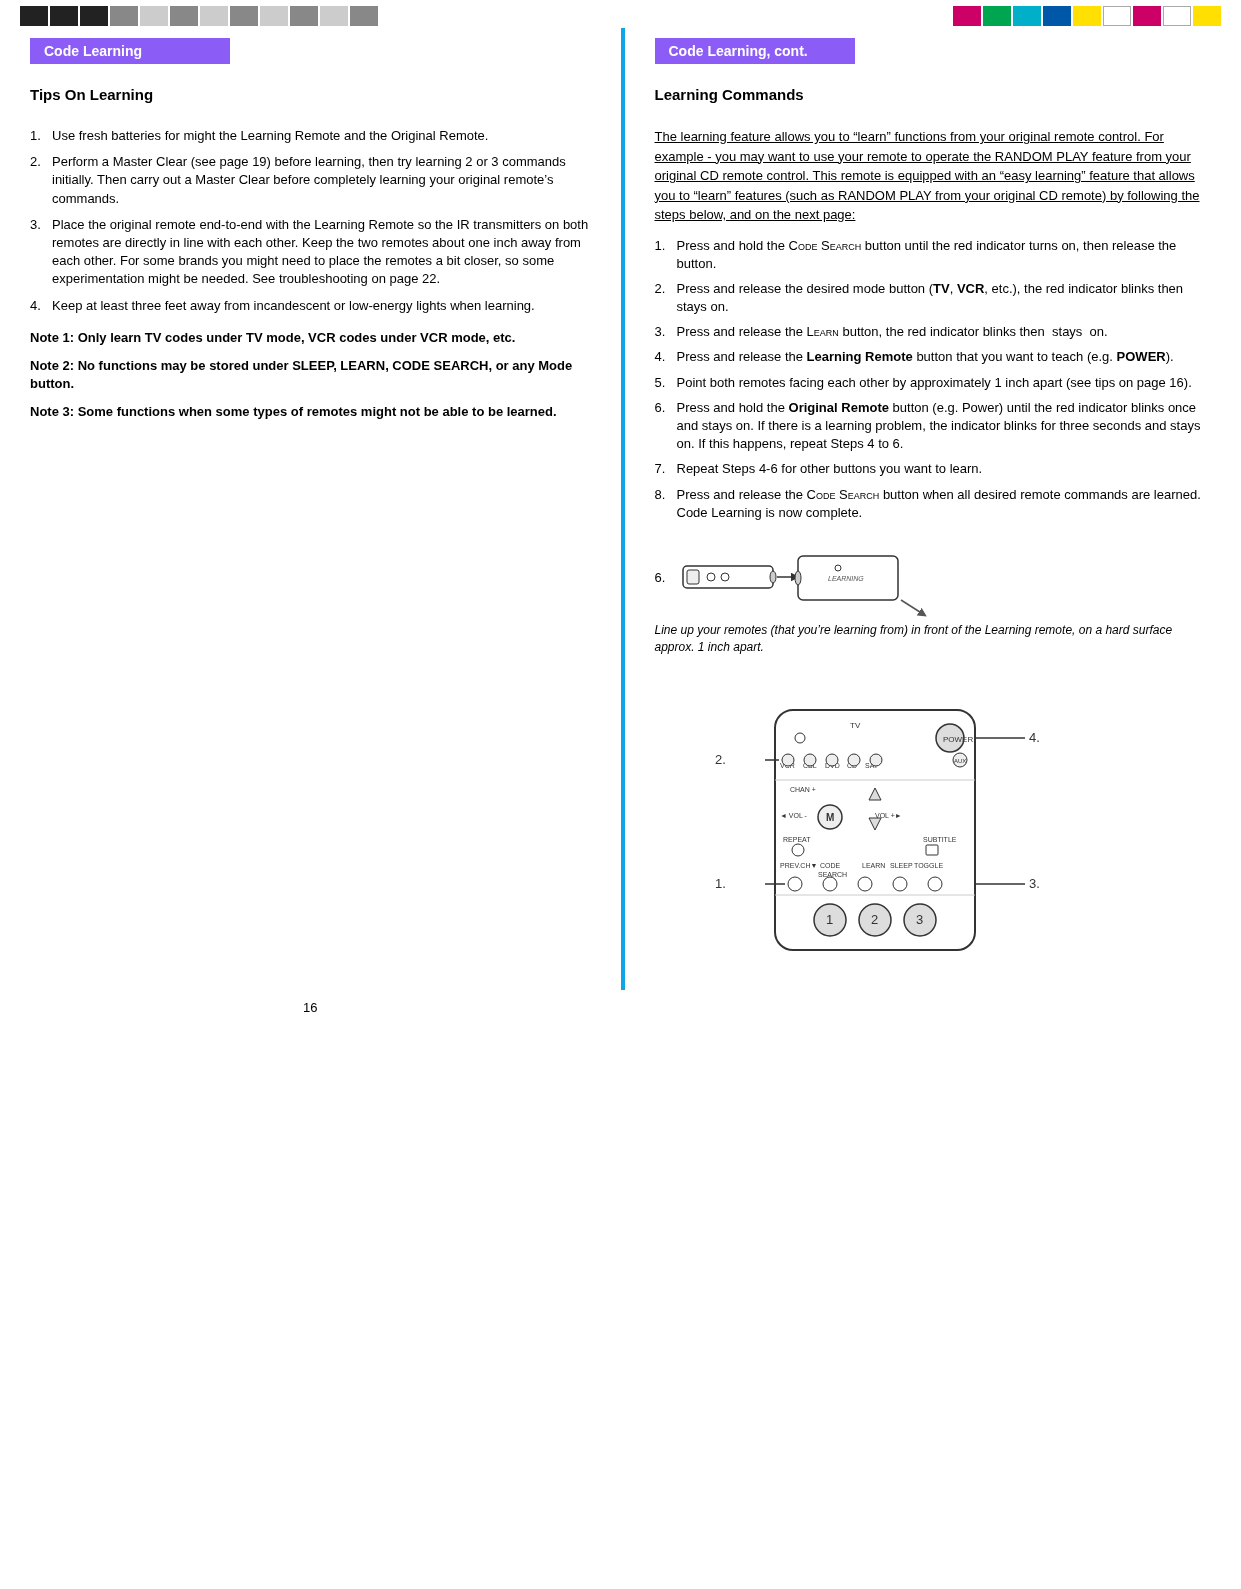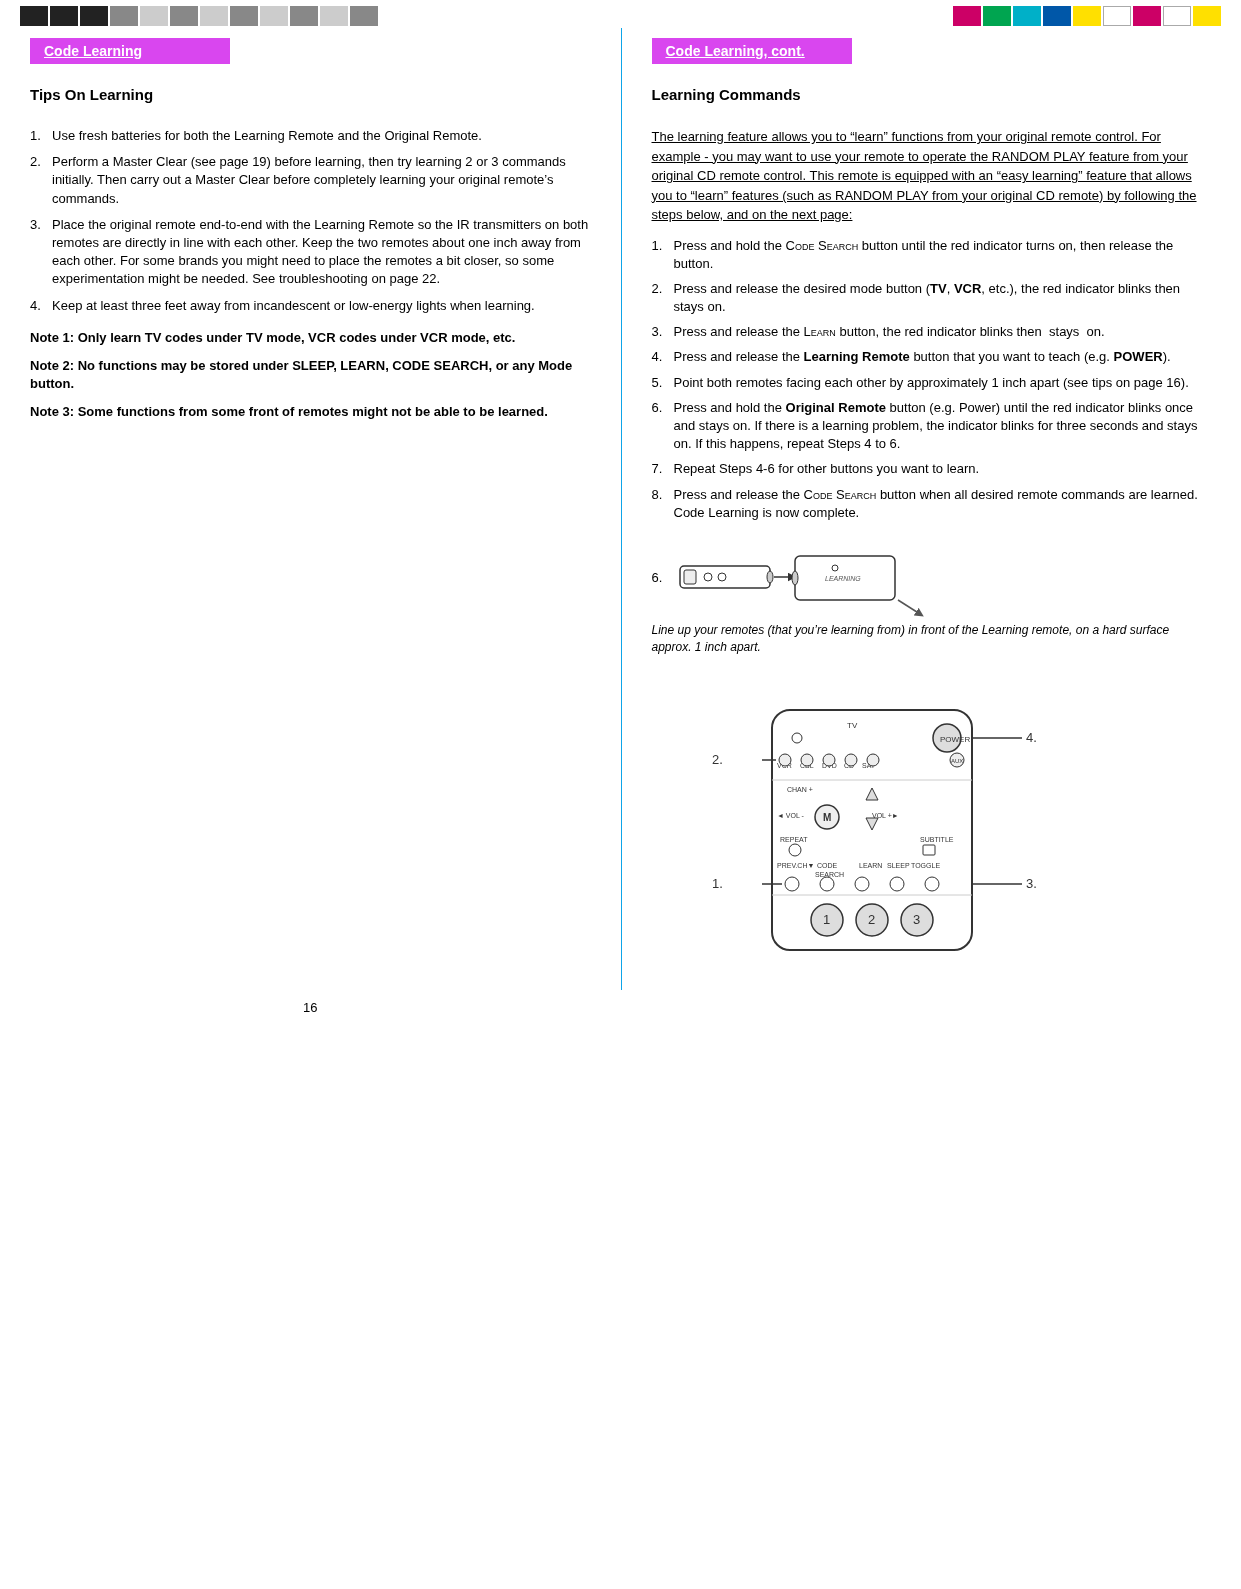--- a/index.html
+++ b/index.html
@@ -55,35 +55,34 @@
 
     
     .left-page {
       width: 50%;
       padding: 10px 30px 30px 30px;
     }
     
     .right-page {
       width: 50%;
       padding: 10px 30px 30px 30px;
-      border-left: 1px solid #0ea5e9;
+      border-left: 4px solid #0ea5e9;
     }
 
     
     .section-header {
-      background: #d946ef;
+      background: #8b5cf6;
       color: #fff;
       font-weight: bold;
       font-size: 14px;
       padding: 5px 14px;
       margin-bottom: 18px;
       display: inline-block;
       width: auto;
       min-width: 200px;
-      text-decoration: underline;
     }
 
     .section-title {
       font-size: 15px;
       font-weight: bold;
       margin-bottom: 24px;
       margin-top: 4px;
     }
 
     .tips-list {
@@ -202,39 +201,39 @@
 <div class="main-content">
 
   <div class="left-page">
     <div class="section-header">Code Learning</div>
 
     <div class="section-title">Tips On Learning</div>
 
     <ul class="tips-list">
       <li>
         <span class="num">1.</span>
-        <span class="text">Use fresh batteries for both the Learning Remote and the Original Remote.</span>
+        <span class="text">Use fresh batteries for might the Learning Remote and the Original Remote.</span>
       </li>
       <li>
         <span class="num">2.</span>
         <span class="text">Perform a Master Clear (see page 19) before learning, then try learning 2 or 3 commands initially. Then carry out a Master Clear before completely learning your original remote’s commands.</span>
       </li>
       <li>
         <span class="num">3.</span>
         <span class="text">Place the original remote end-to-end with the  Learning Remote so the IR transmitters on both remotes are directly in line with each other. Keep the two remotes about one inch away from each other. For some brands you might need to place the remotes a bit closer, so some experimentation might be needed. See troubleshooting on page 22.</span>
       </li>
       <li>
         <span class="num">4.</span>
         <span class="text">Keep at least three feet away from incandescent or low-energy lights when learning.</span>
       </li>
     </ul>
 
     <div class="note-block">Note 1: Only learn TV codes under TV mode, VCR codes under VCR mode, etc.</div>
     <div class="note-block">Note 2:  No functions may be stored under SLEEP, LEARN, CODE SEARCH, or any Mode button.</div>
-    <div class="note-block">Note 3:  Some functions from some front of remotes might not be able to be learned.</div>
+    <div class="note-block">Note 3:  Some functions when some types of remotes might not be able to be learned.</div>
   </div>
 
   <div class="right-page">
     <div class="section-header">Code Learning, cont.</div>
 
     <div class="section-title">Learning Commands</div>
 
     <div class="right-intro">The learning feature allows you to “learn” functions from your original remote control. For example - you may want to use your remote to operate the RANDOM PLAY feature from your original CD remote control. This remote is equipped with an “easy learning” feature that allows you to “learn” features (such as RANDOM PLAY from your original CD remote) by following the steps below, and on the next page:</div>
 
     <ul class="commands-list">

